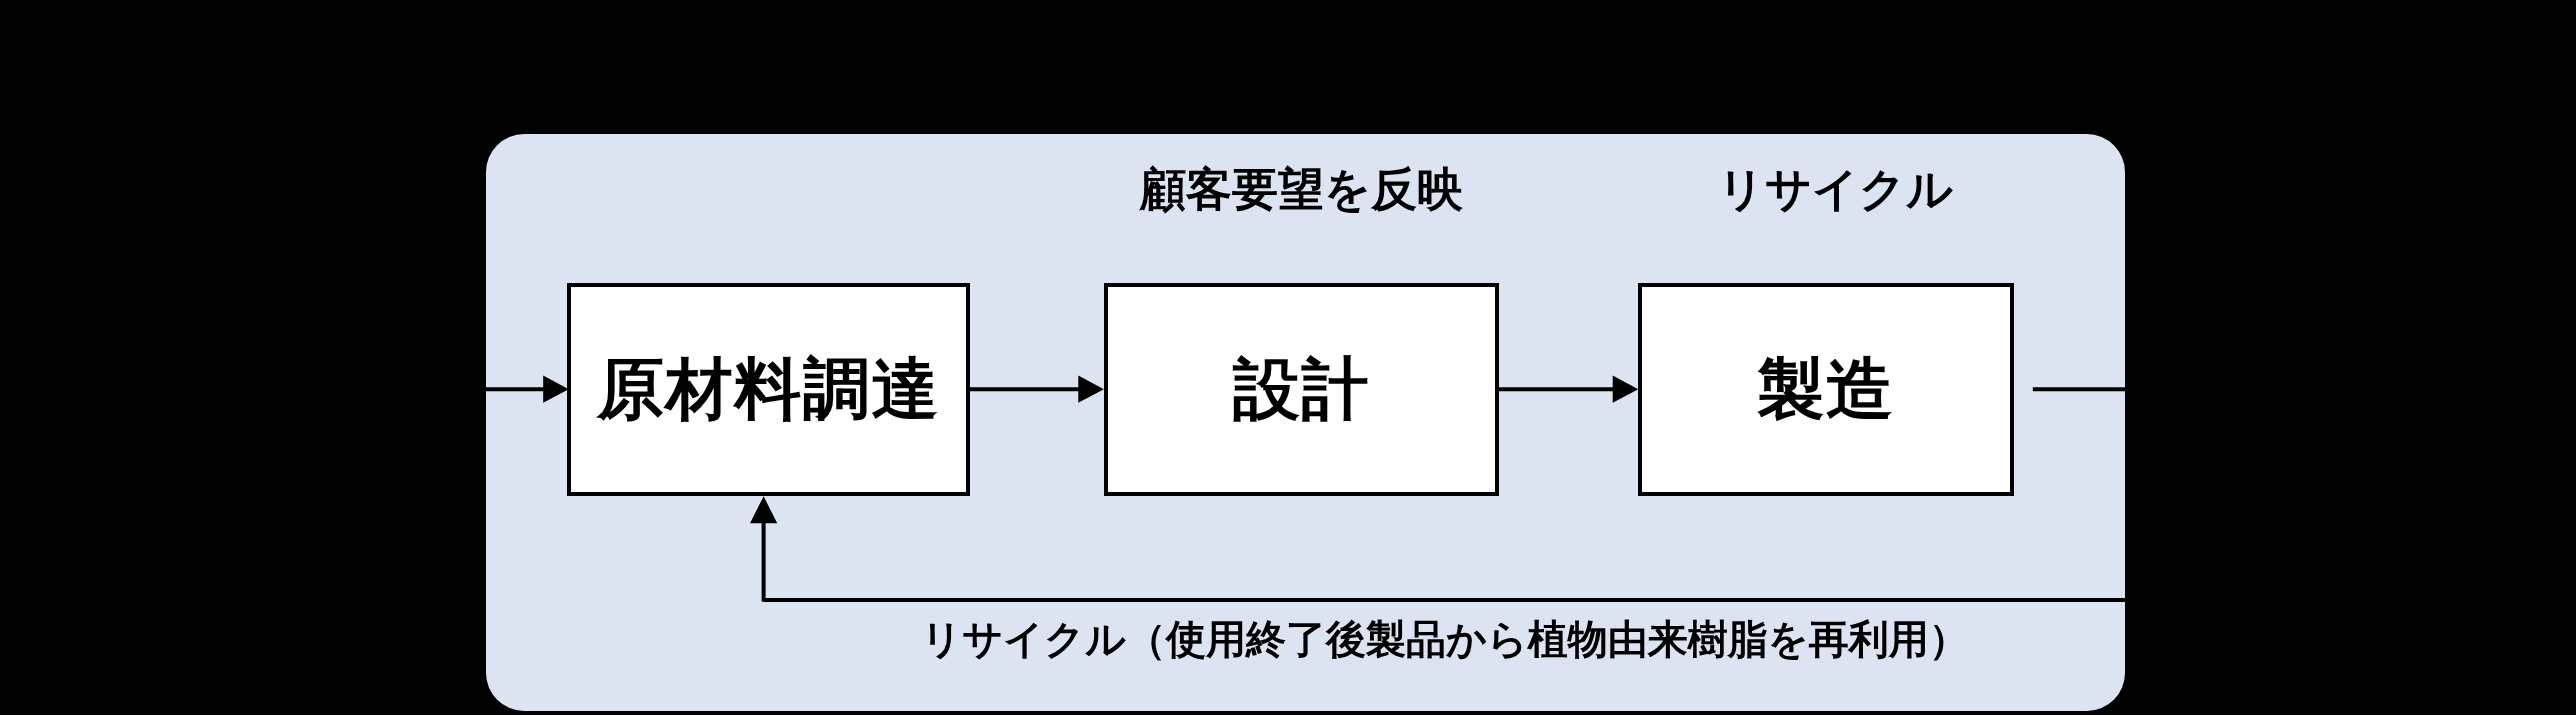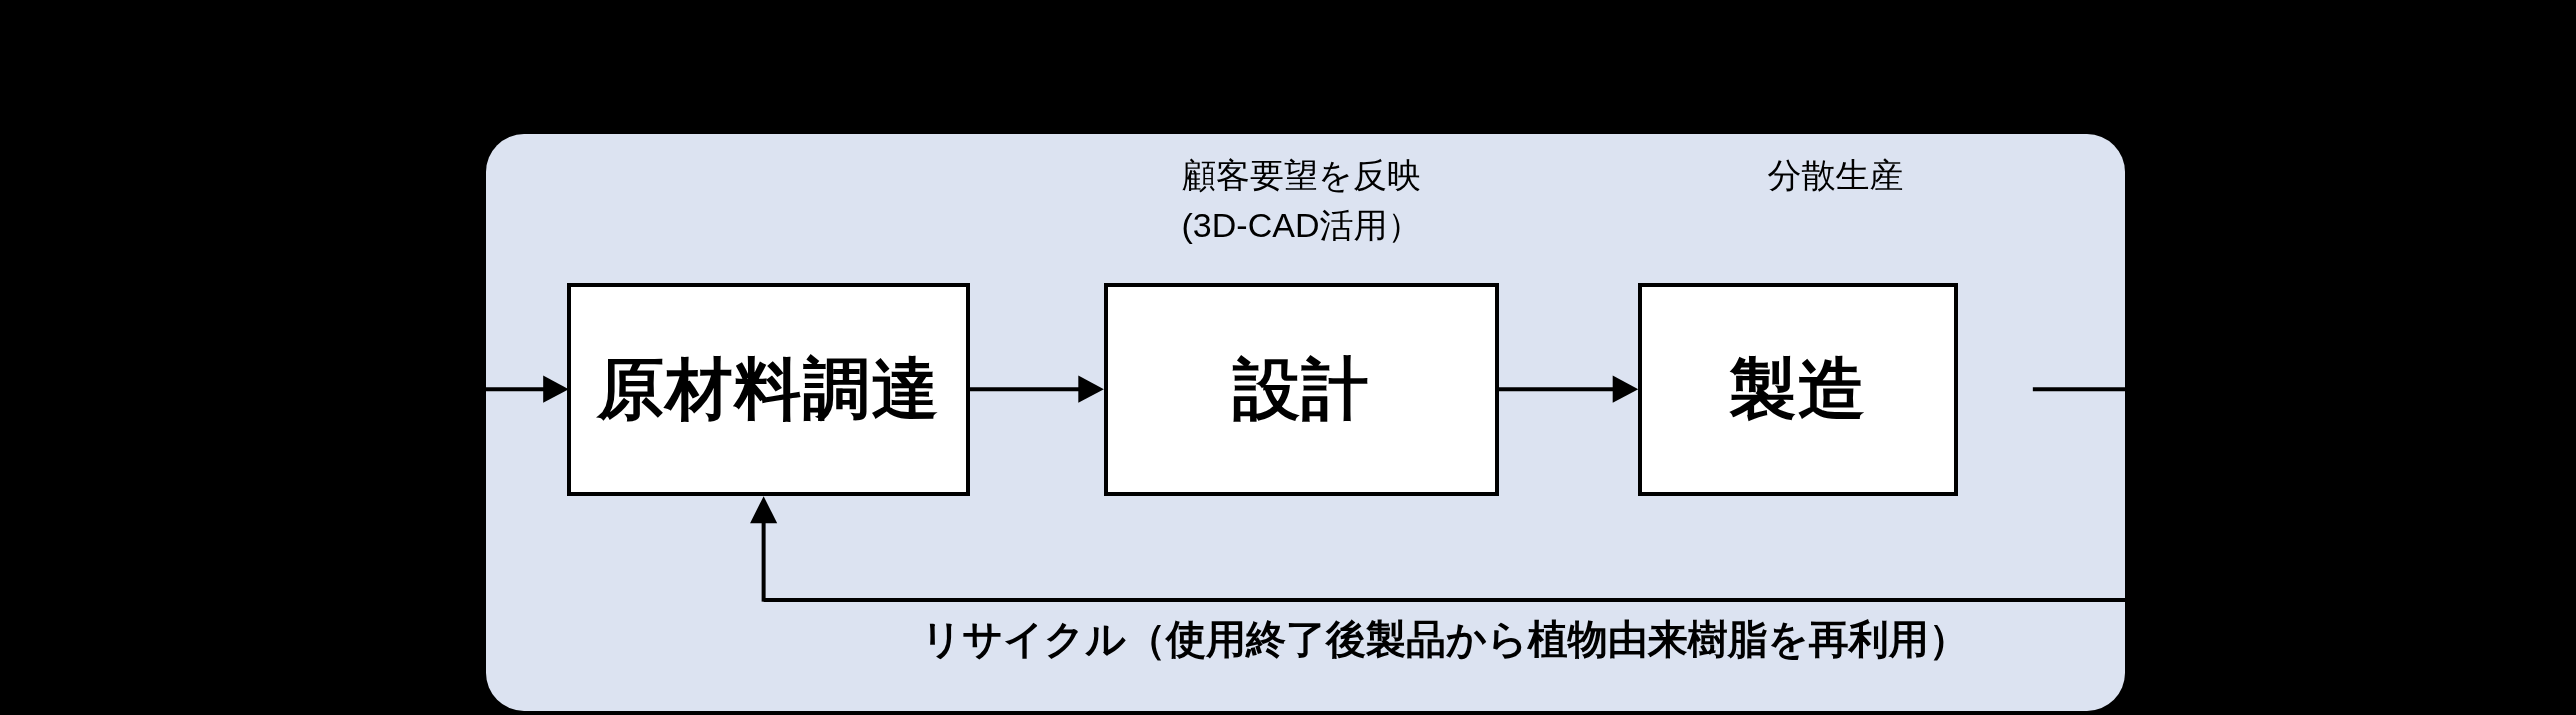--- a/index.html
+++ b/index.html
@@ -37,36 +37,36 @@
     height: 213px;
     background: #ffffff;
     border: 4.8px solid #000000;
     box-sizing: border-box;
     display: flex;
     align-items: center;
     justify-content: center;
   }
   .box-raw   { left: 567px;  width: 403px; }
   .box-design{ left: 1104px; width: 395px; }
-  .box-mfg   { left: 1638px; width: 320px; }
+  .box-mfg   { left: 1638px; width: 376px; }
   .process-label {
     font-size: 67px;
     font-weight: bold;
     color: #000000;
     letter-spacing: 1.6px;
     white-space: nowrap;
   }
   .note {
     position: absolute;
-    top: 150px;
+    top: 164px;
     width: 511px;
     text-align: center;
-    font-size: 34px;
+    font-size: 46px;
     line-height: 50px;
-    font-weight: normal;
+    font-weight: bold;
     color: #000000;
   }
   .note-design { left: 1046px; }
   .note-mfg    { left: 1580px; }
   .recycle-label {
     position: absolute;
     left: 764px;
     top: 612px;
     width: 1362px;
     text-align: center;
@@ -118,23 +118,22 @@
   <div class="process-box box-raw">
     <span class="process-label">原材料調達</span>
   </div>
 
   <div class="process-box box-mfg">
     <span class="process-label">製造</span>
   </div>
 
   <div class="note note-design">
     <div>顧客要望を反映</div>
-    <div>(3D-CAD活用）</div>
   </div>
 
   <div class="note note-mfg">
-    <div>分散生産</div>
+    <div>リサイクル</div>
   </div>
 
   <div class="recycle-label">リサイクル（使用終了後製品から植物由来樹脂を再利用）</div>
 
 </div>
 
 
 </body></html>

